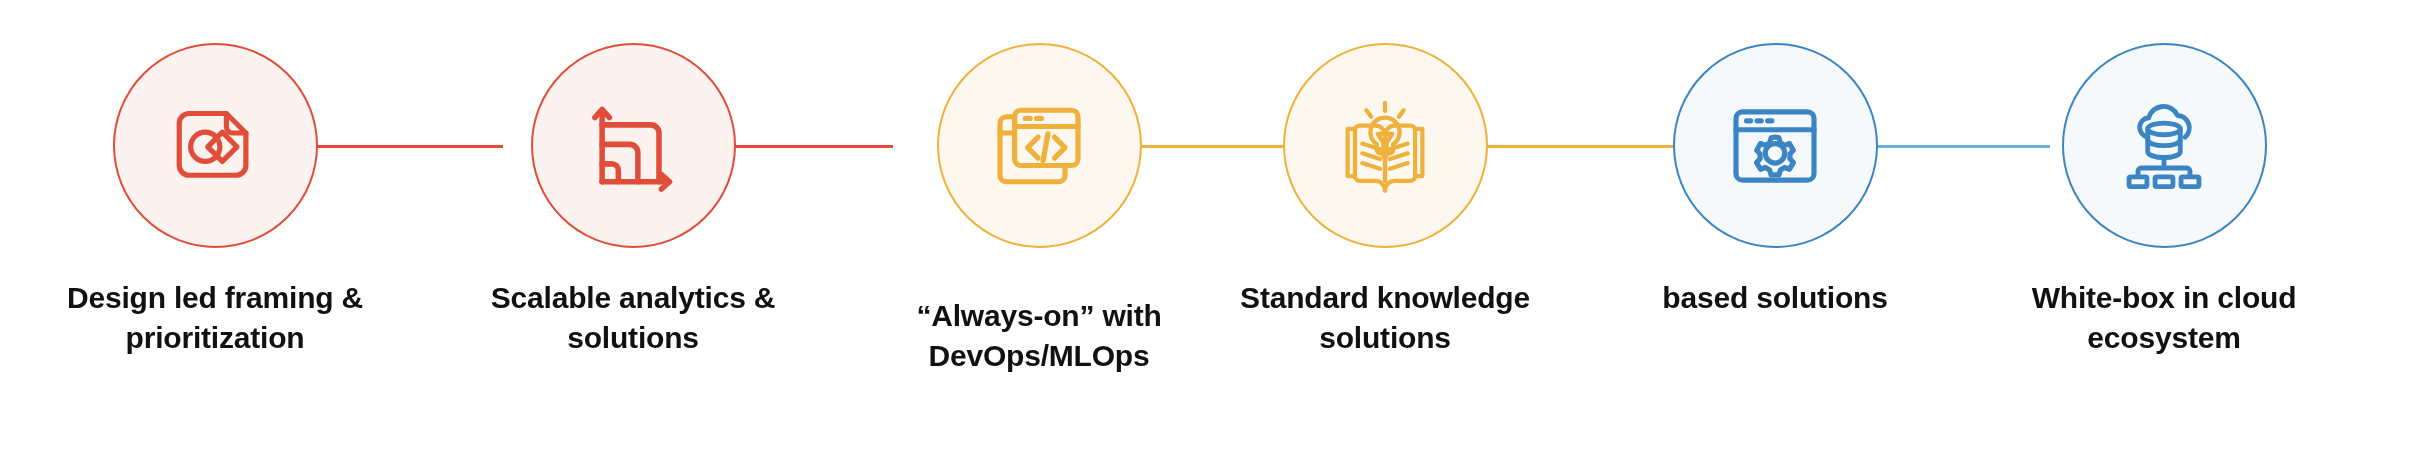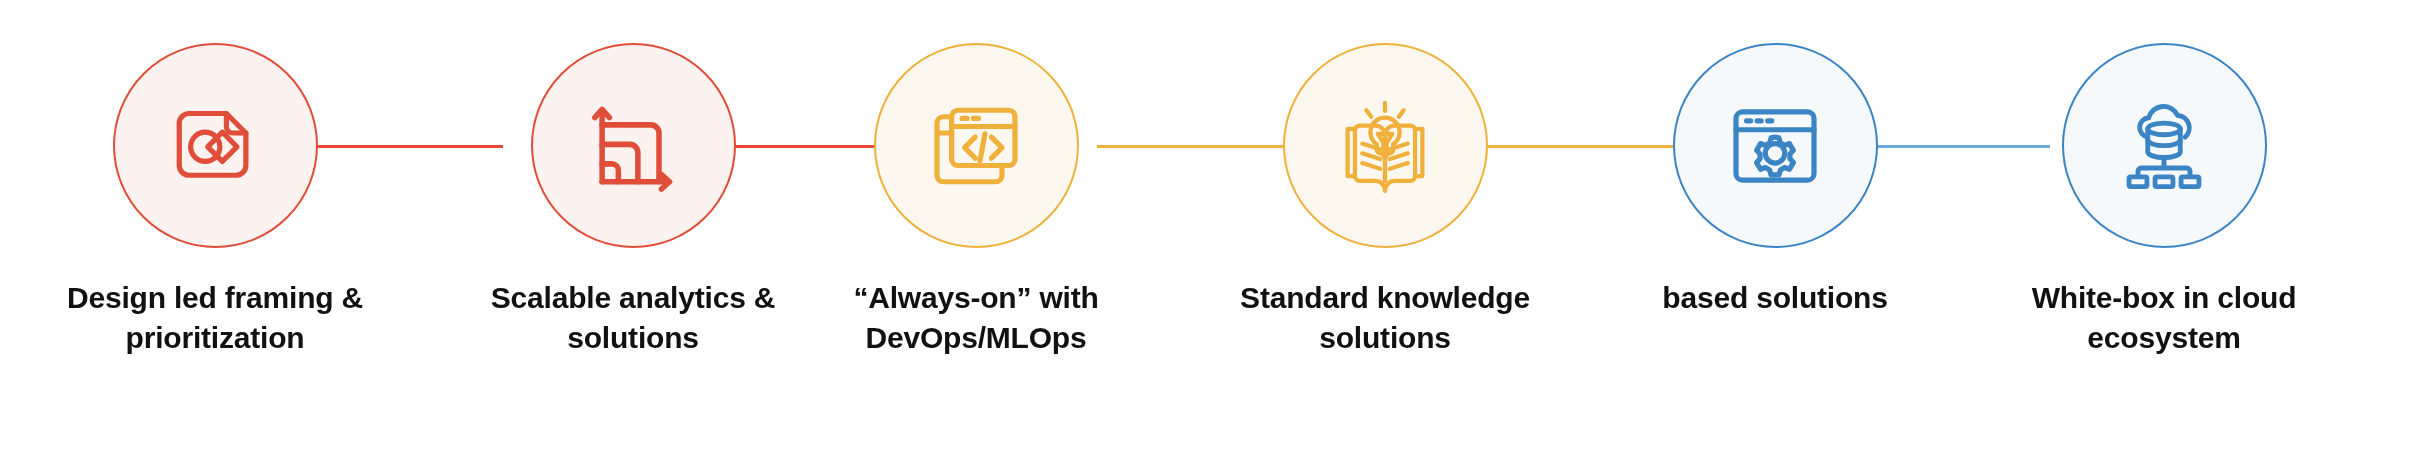--- a/index.html
+++ b/index.html
@@ -107,21 +107,21 @@
           <path d="M13 43h6a4 4 0 0 1 4 4v7"></path>
         </svg>
       </span>
     </div>
     <div class="label">
       <span class="line">Scalable analytics &amp;</span>
       <span class="line">solutions</span>
     </div>
   </div>
 
-  <div class="node" style="left: 846px;">
+  <div class="node" style="left: 909px; gap: 18px;">
     <div class="circle" style="border-color: rgb(239, 176, 60); background: rgb(253, 248, 239);">
       <span class="icon-wrap" style="color: rgb(239, 176, 60);">
         <svg viewBox="0 0 64 64" fill="none" stroke="currentColor" stroke-width="3.2" stroke-linecap="round" stroke-linejoin="round">
           <path d="M48 45v5a4 4 0 0 1-4 4H12a4 4 0 0 1-4-4V18a4 4 0 0 1 4-4h5"></path>
           <path d="M8 24h9"></path>
           <rect x="17" y="10" width="39" height="34" rx="4"></rect>
           <path d="M17 20h39"></path>
           <path d="M23.5 15h3M30.5 15h3"></path>
           <path d="M31.5 26.5 25 33l6.5 6.5"></path>
           <path d="M41.5 26.5 48 33l-6.5 6.5"></path>

